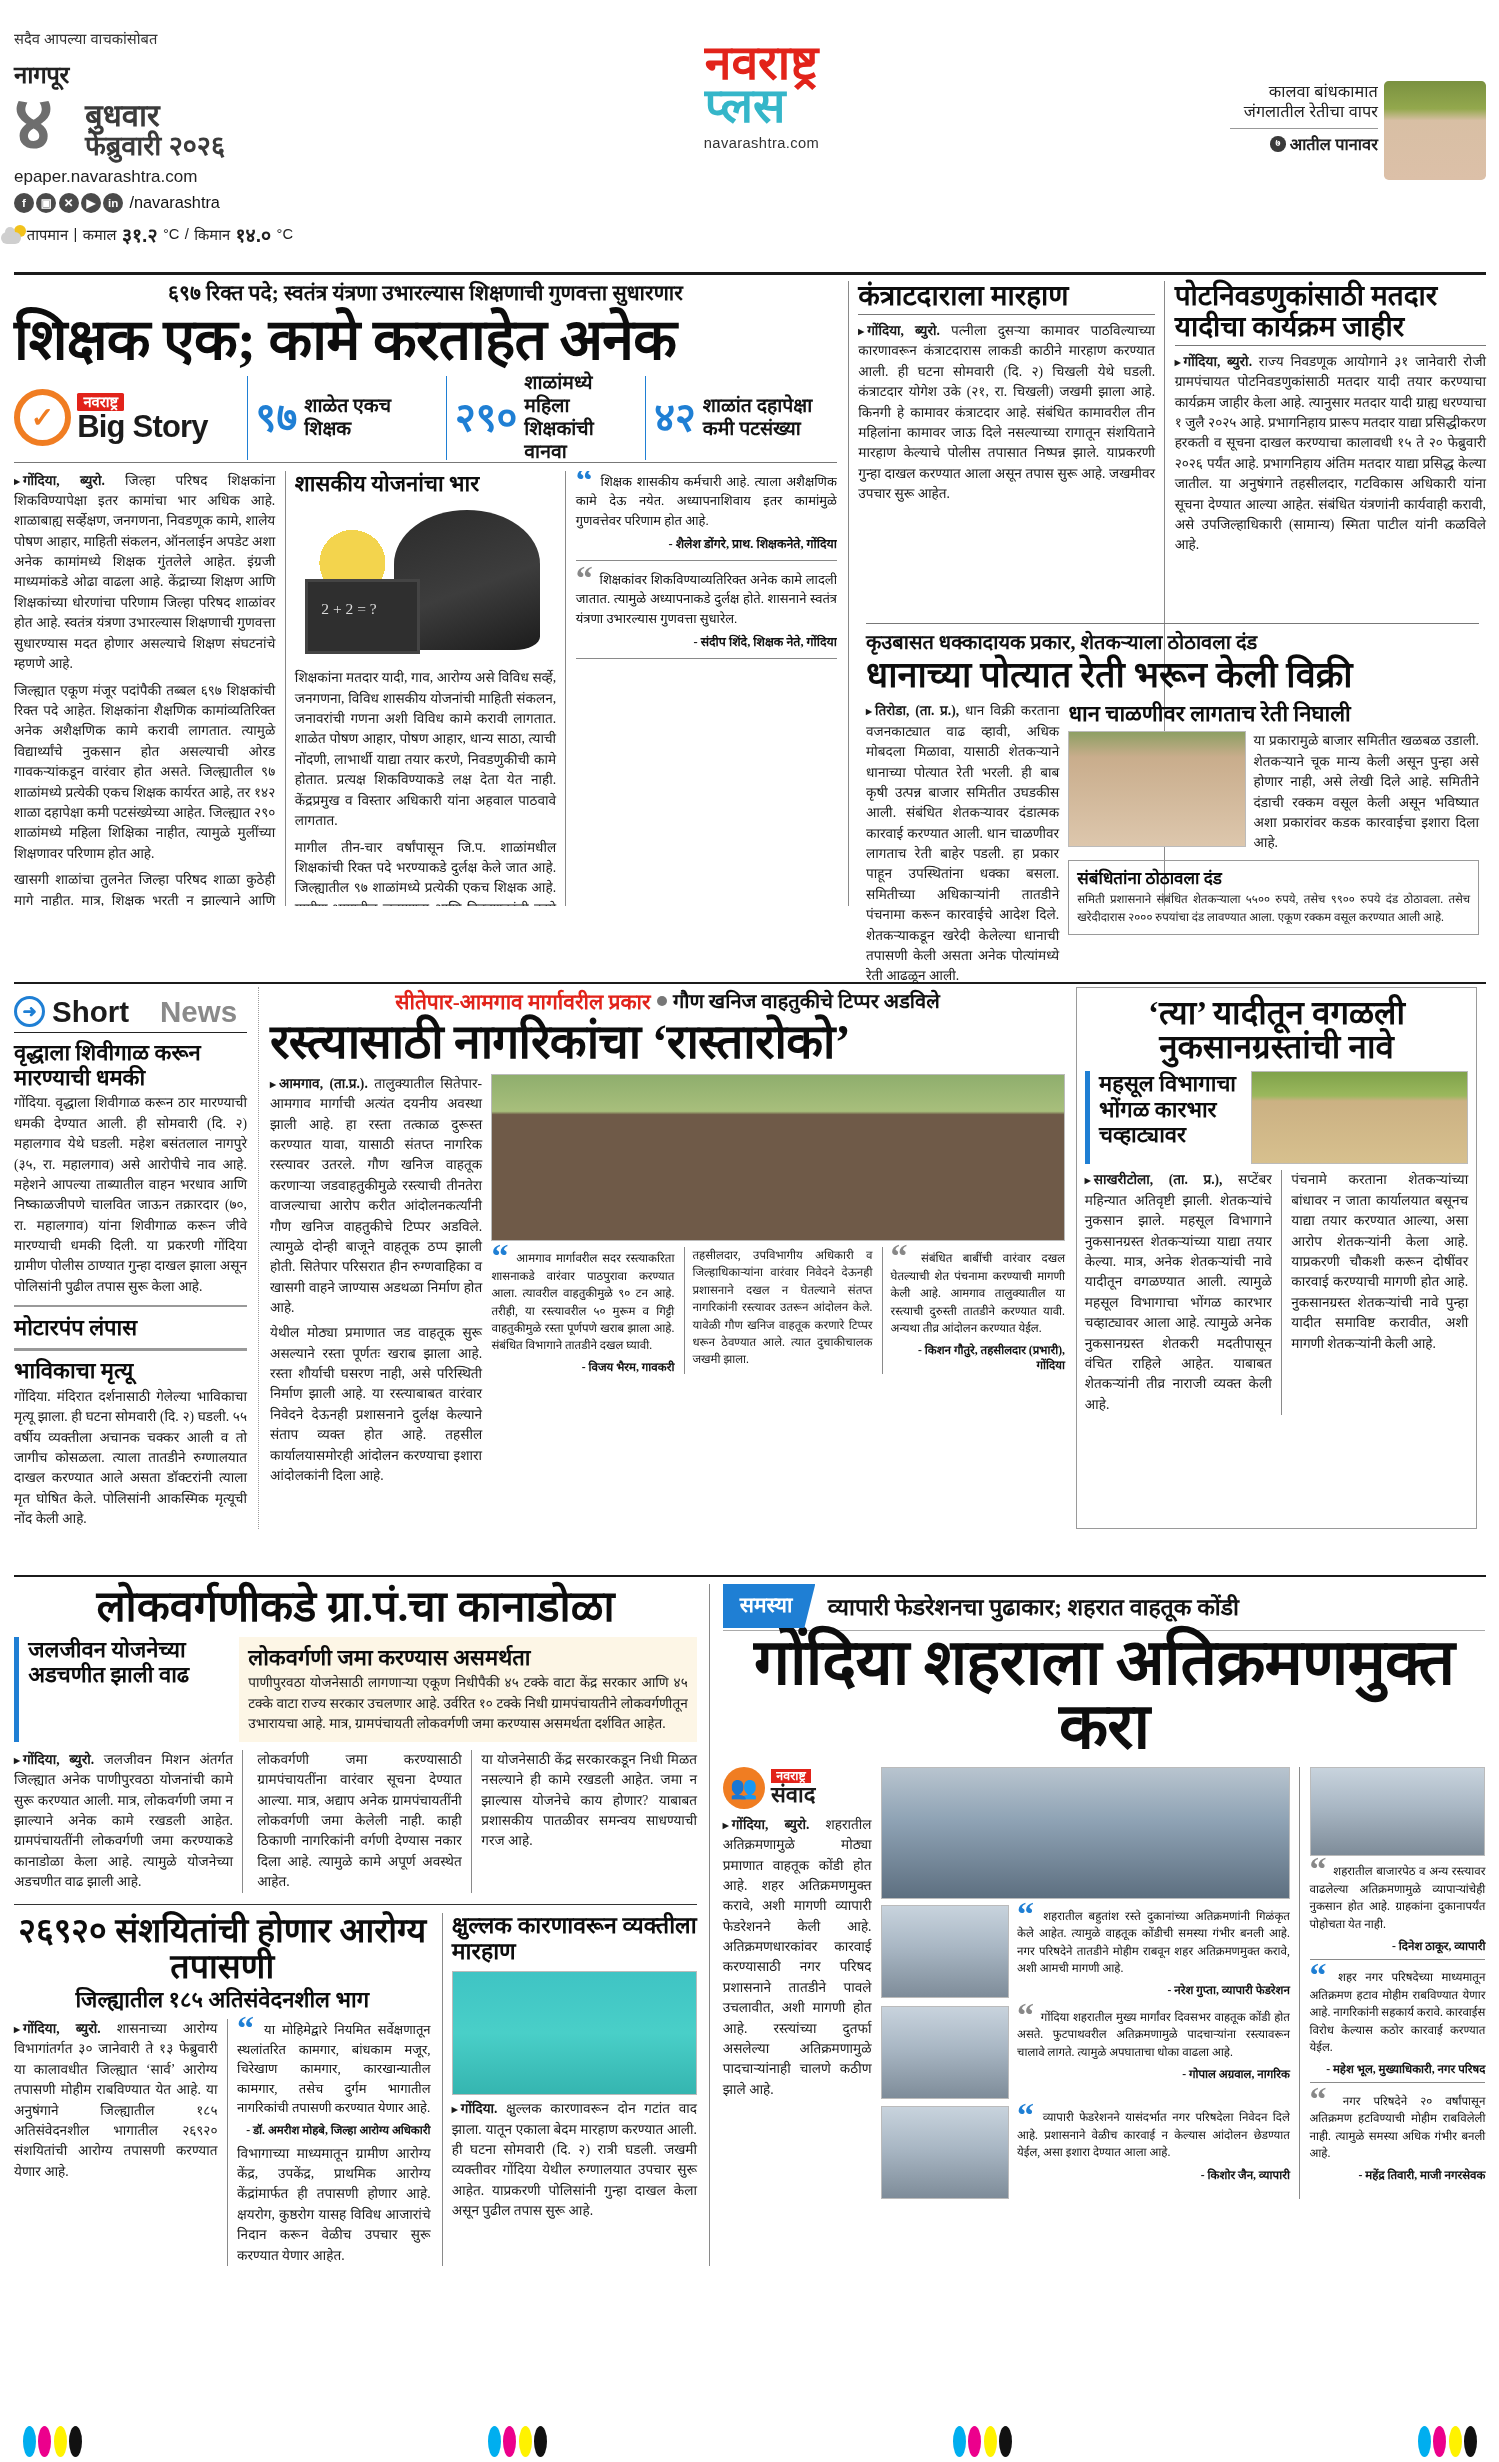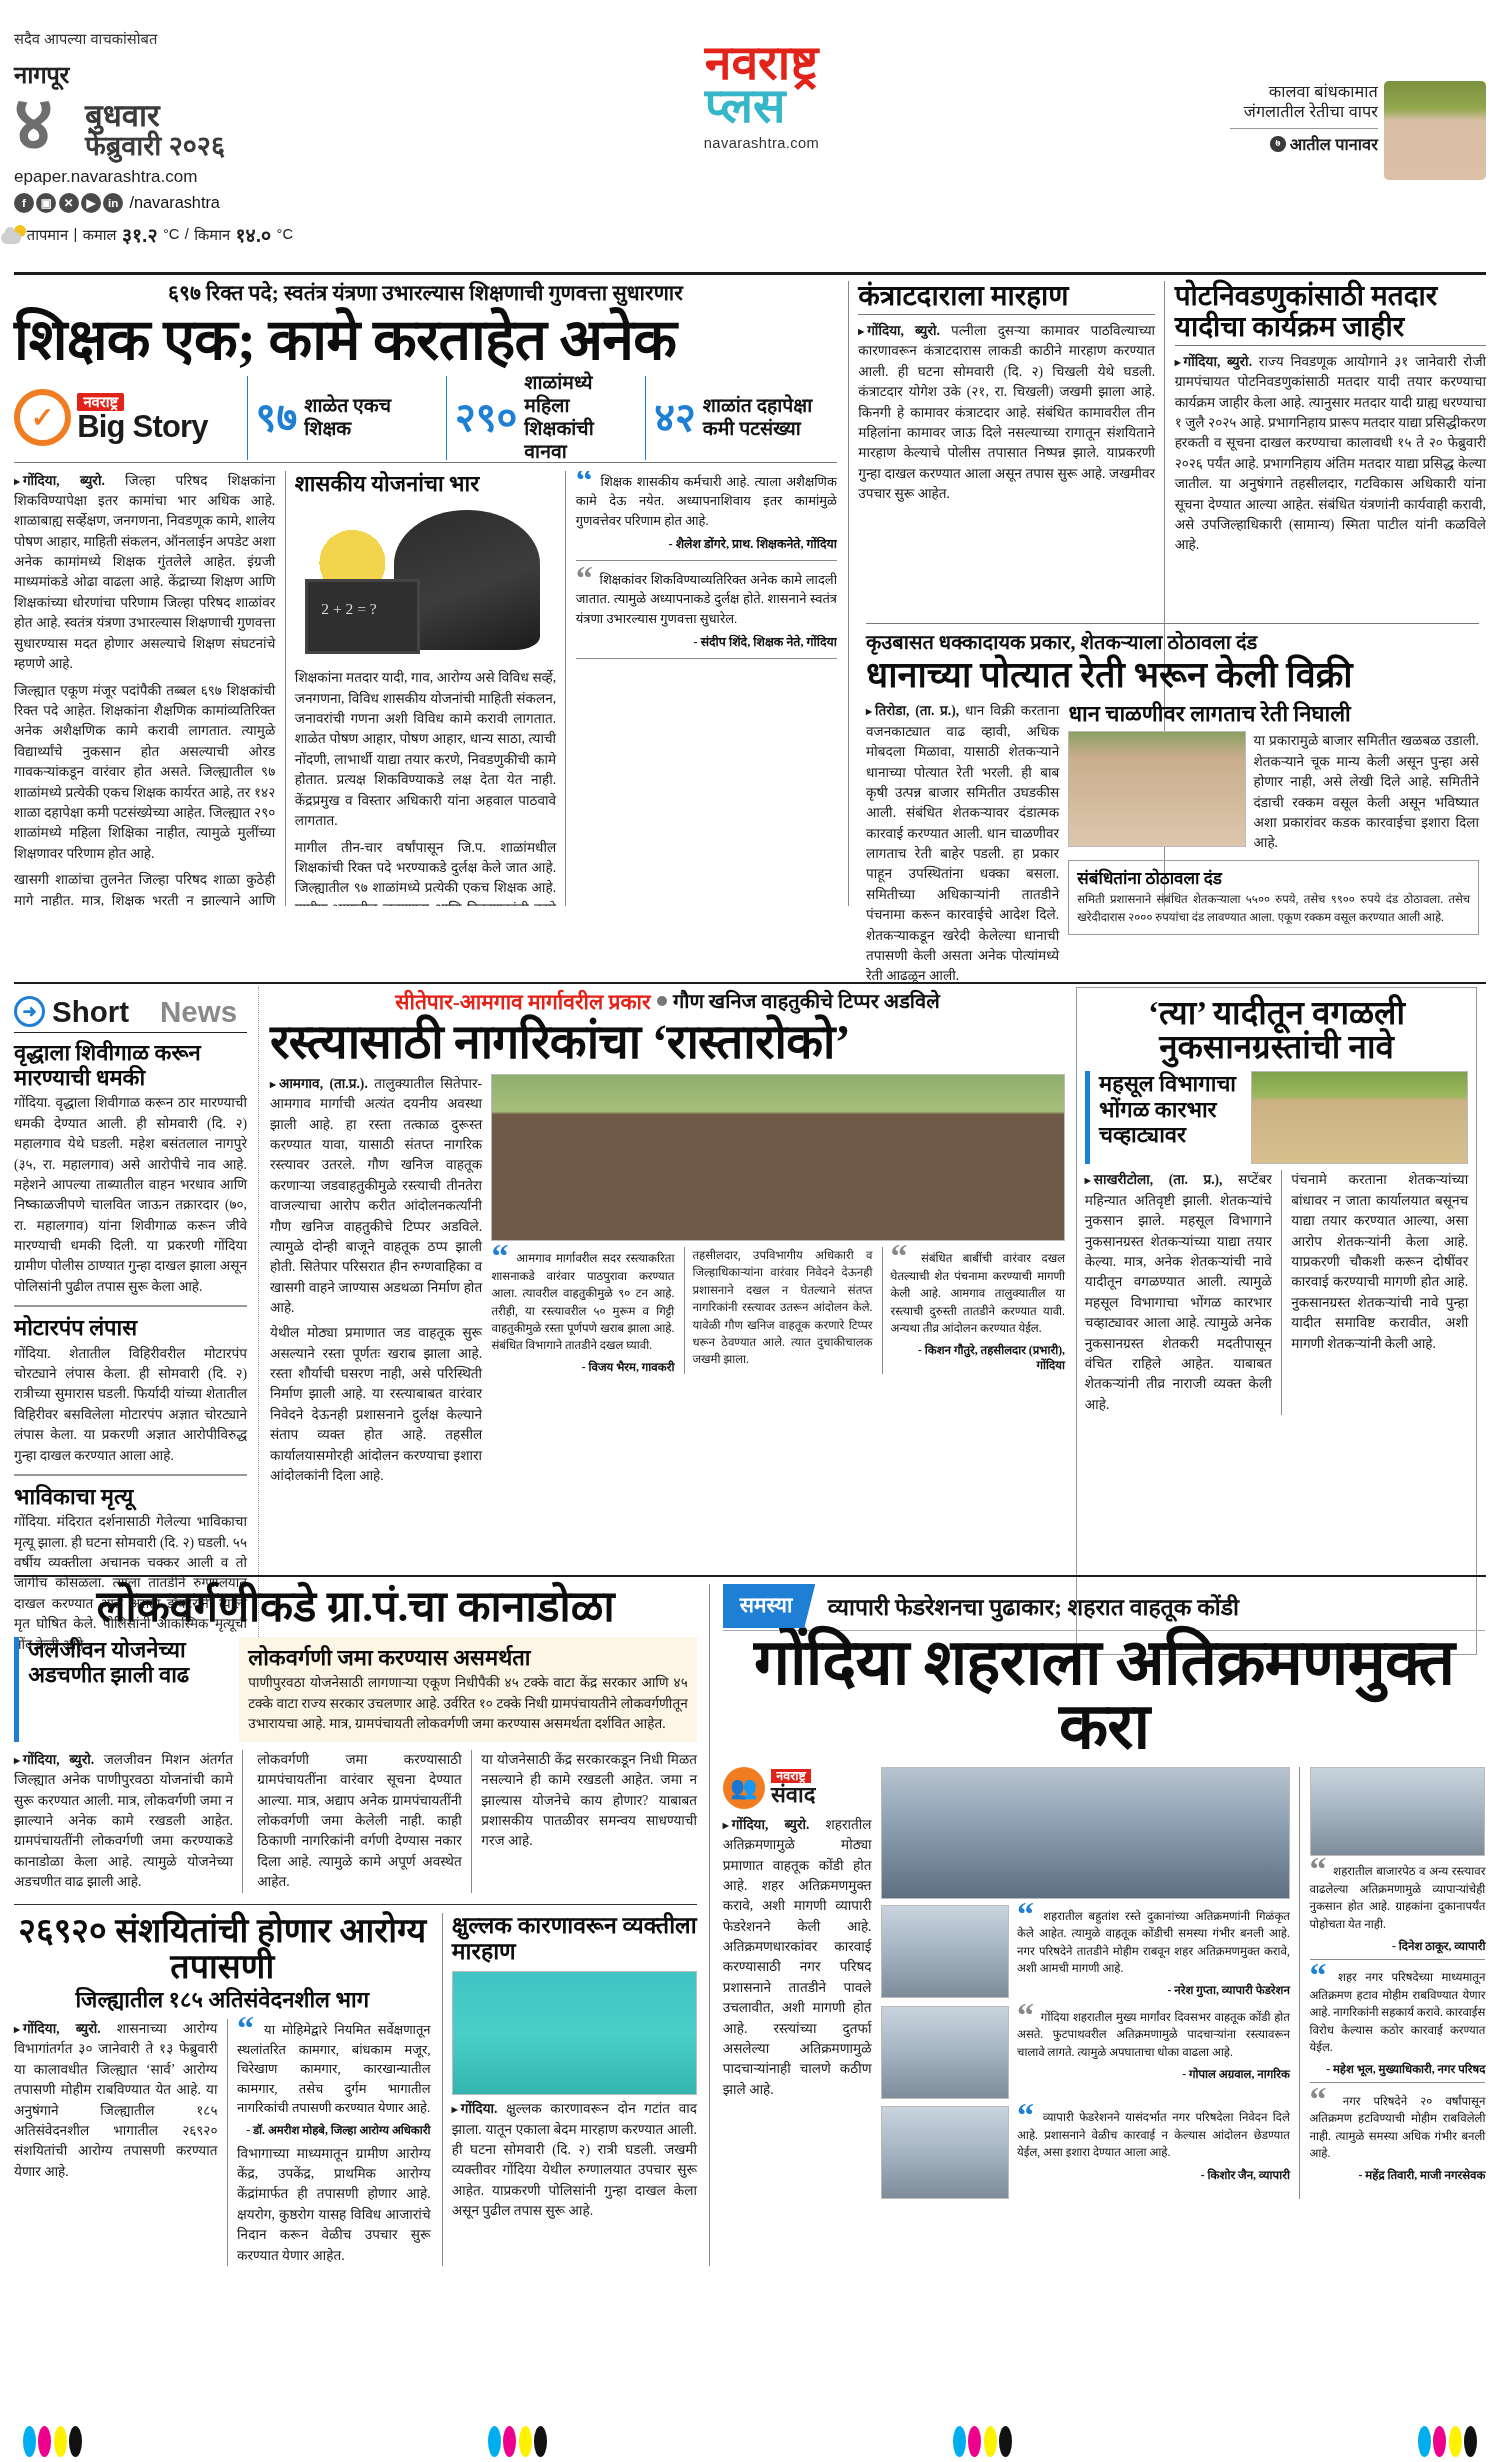--- a/index.html
+++ b/index.html
@@ -336,21 +336,20 @@
       </div>
       <div class="rule-thin" style="background:#222;height:1.6px"></div>
 
       <div>
         <div class="hl-sm">वृद्धाला शिवीगाळ करून मारण्याची धमकी</div>
         <p class="body-txt" style="margin-top:3.1px">गोंदिया. वृद्धाला शिवीगाळ करून ठार मारण्याची धमकी देण्यात आली. ही सोमवारी (दि. २) महालगाव येथे घडली. महेश बसंतलाल नागपुरे (३५, रा. महालगाव) असे आरोपीचे नाव आहे. महेशने आपल्या ताब्यातील वाहन भरधाव आणि निष्काळजीपणे चालवित जाऊन तक्रारदार (७०, रा. महालगाव) यांना शिवीगाळ करून जीवे मारण्याची धमकी दिली. या प्रकरणी गोंदिया ग्रामीण पोलीस ठाण्यात गुन्हा दाखल झाला असून पोलिसांनी पुढील तपास सुरू केला आहे.</p>
       </div>
       <div class="rule-thin" style="margin:7.8px 0;background:#999;height:2.3px"></div>
       <div>
         <div class="hl-sm">मोटारपंप लंपास</div>
-        <p class="body-txt" style="margin-top:3.1px">गोंदिया. शेतातील विहिरीवरील मोटारपंप चोरट्याने लंपास केला. ही सोमवारी (दि. २) रात्रीच्या सुमारास घडली. फिर्यादी यांच्या शेतातील विहिरीवर बसविलेला मोटारपंप अज्ञात चोरट्याने लंपास केला. या प्रकरणी अज्ञात आरोपीविरुद्ध गुन्हा दाखल करण्यात आला आहे.</p>
       </div>
       <div class="rule-thin" style="margin:7.8px 0;background:#999;height:2.3px"></div>
       <div>
         <div class="hl-sm">भाविकाचा मृत्यू</div>
         <p class="body-txt" style="margin-top:3.1px">गोंदिया. मंदिरात दर्शनासाठी गेलेल्या भाविकाचा मृत्यू झाला. ही घटना सोमवारी (दि. २) घडली. ५५ वर्षीय व्यक्तीला अचानक चक्कर आली व तो जागीच कोसळला. त्याला तातडीने रुग्णालयात दाखल करण्यात आले असता डॉक्टरांनी त्याला मृत घोषित केले. पोलिसांनी आकस्मिक मृत्यूची नोंद केली आहे.</p>
       </div>
     </div>
 
     <div class="dotsep" style="width:807px; padding-left:11px;">
       <div style="display:flex;align-items:center;justify-content:center;">

